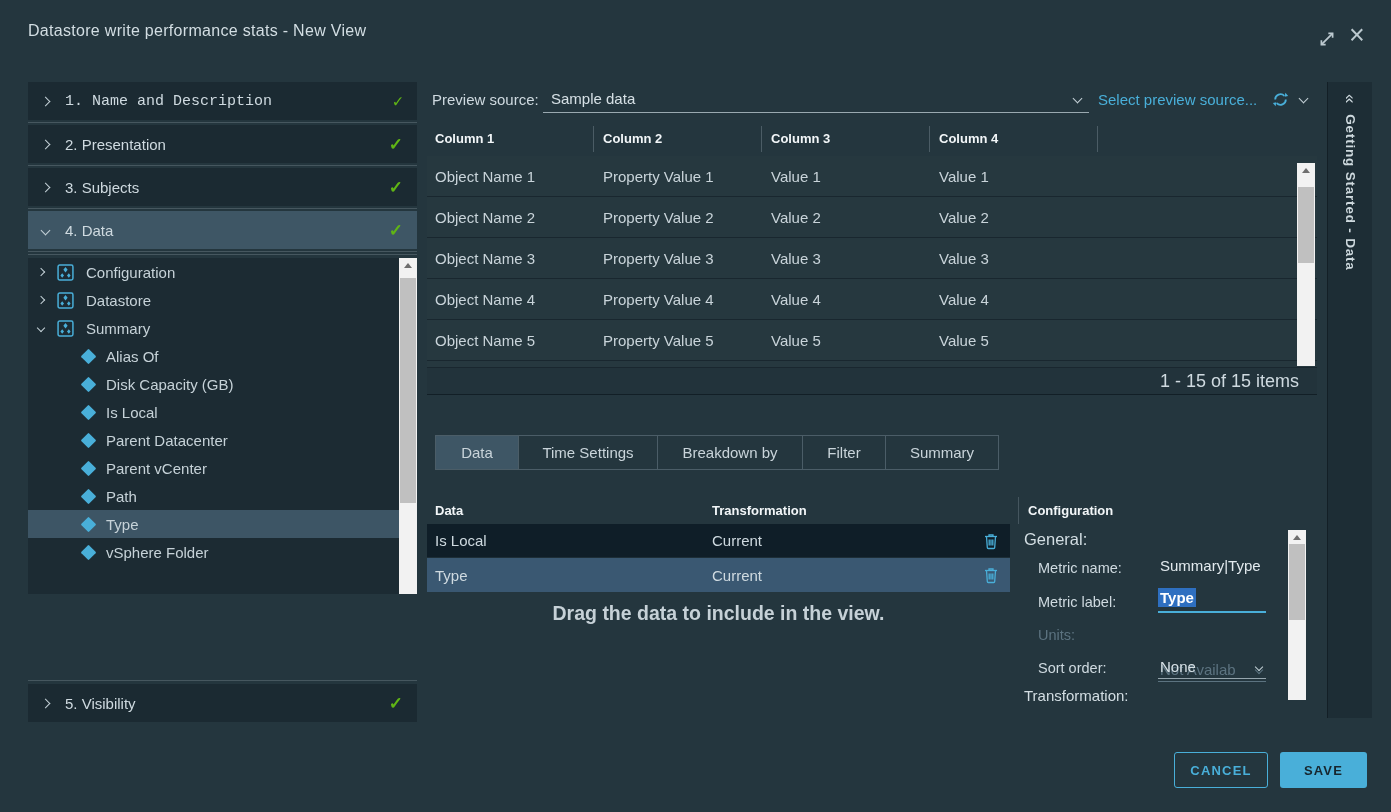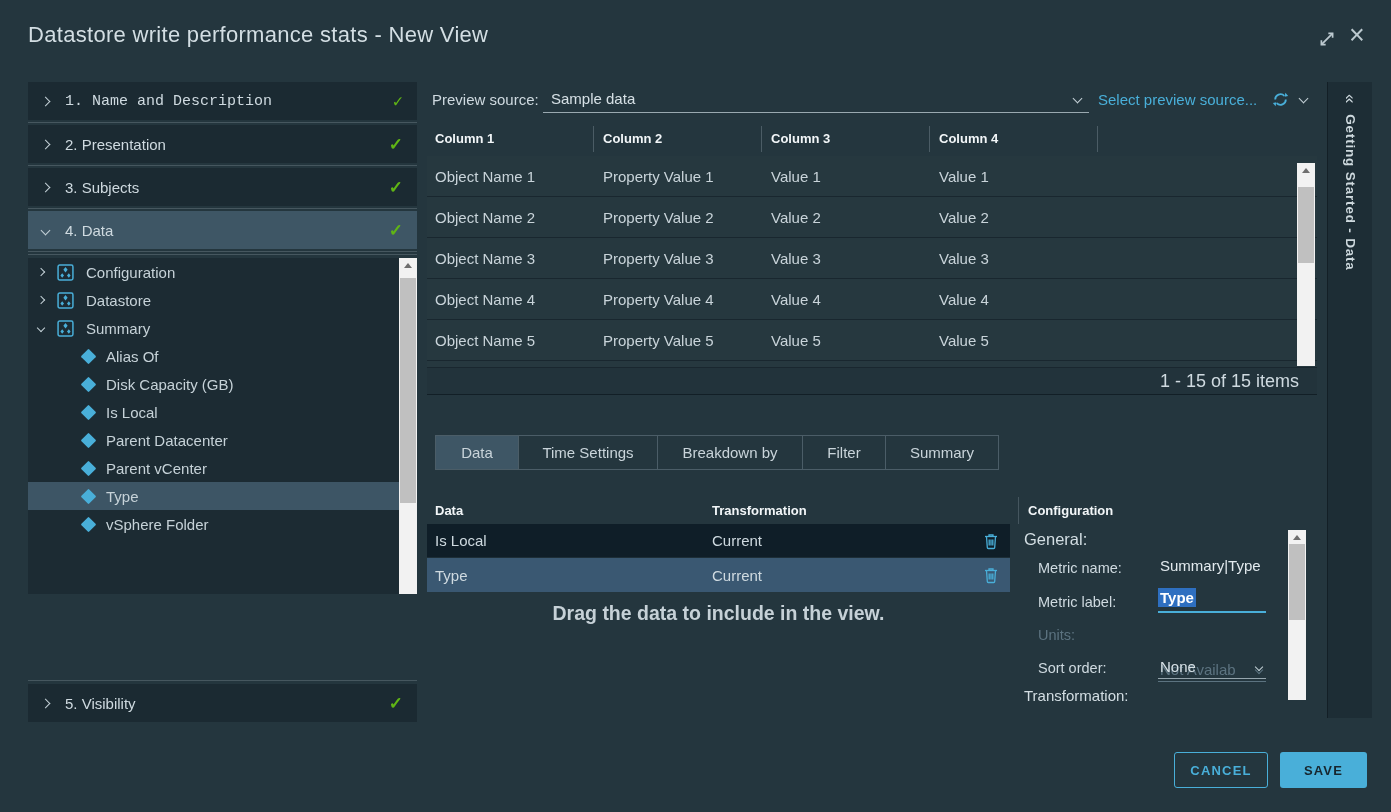--- a/index.html
+++ b/index.html
@@ -7,21 +7,21 @@
   body {
     background:#24363e;
     font-family:"Liberation Sans", sans-serif;
     color:#cdd8dd;
     overflow:hidden;
     position:relative;
   }
   .abs { position:absolute; }
 
   
-  .dlg-title { left:28px; top:22px; font-size:22px; font-weight:300; color:#d3dee3; letter-spacing:.3px; }
+  .dlg-title { left:28px; top:22px; font-size:16px; font-weight:300; color:#d3dee3; letter-spacing:.3px; }
   .ico-resize { left:1318px; top:30px; width:18px; height:18px; cursor:pointer; }
   .ico-close  { left:1349px; top:22px; font-size:27px; font-weight:300; color:#bcc9cf; cursor:pointer; line-height:1; }
 
   
   .left-panel { left:28px; top:82px; width:389px; height:636px; }
   .step { position:absolute; left:0; width:389px; height:38px; background:#1b2a32;
           display:flex; align-items:center; padding:0 14px; cursor:pointer; }
   .step.selected { background:#3e5665; }
   .step-label { font-size:15px; color:#cfdae0; margin-left:16px; flex:1; }
   .check { color:#60b515; font-weight:700; font-size:17px; }
@@ -225,20 +225,24 @@
         <span class="diamond"></span>
         <span class="tlabel">Is Local</span>
       </div>
       <div class="trow">
         <span class="diamond"></span>
         <span class="tlabel">Parent Datacenter</span>
       </div>
       <div class="trow">
         <span class="diamond"></span>
         <span class="tlabel">Parent vCenter</span>
+      </div>
+      <div class="trow">
+        <span class="diamond"></span>
+        <span class="tlabel">Path</span>
       </div>
       <div class="trow sel">
         <span class="diamond"></span>
         <span class="tlabel">Type</span>
       </div>
       <div class="trow">
         <span class="diamond"></span>
         <span class="tlabel">vSphere Folder</span>
       </div>
     </div>

